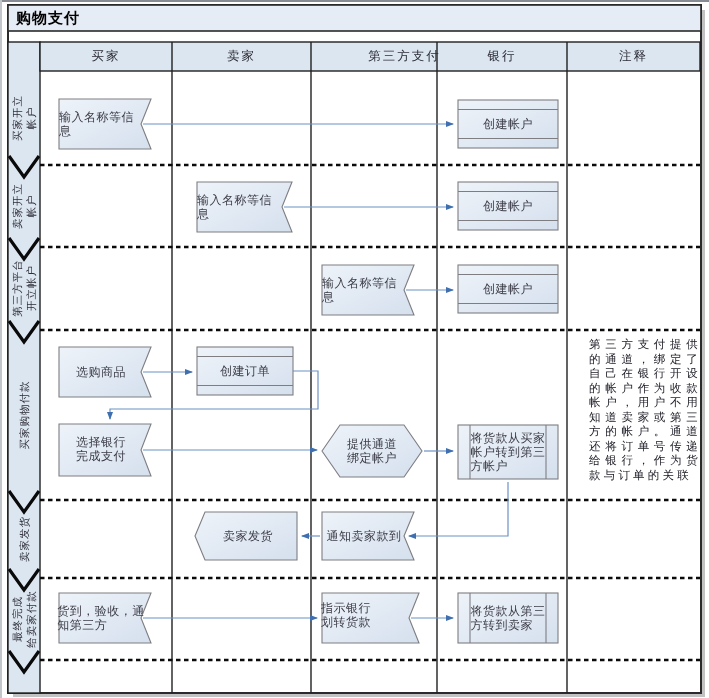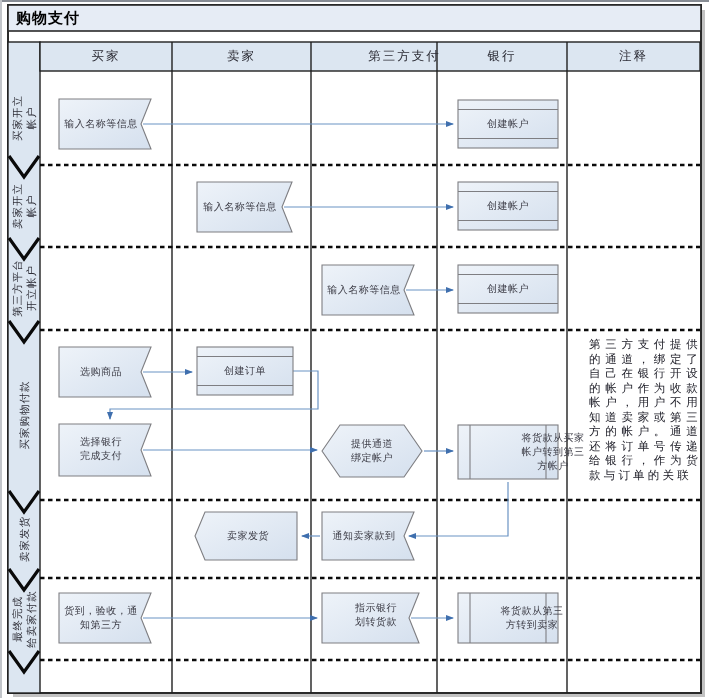--- a/index.html
+++ b/index.html
@@ -2,21 +2,21 @@
 <html><head>
 <meta charset="utf-8">
 <style>
   html,body{margin:0;padding:0;}
   body{
     width:709px;height:698px;position:relative;background:#ffffff;overflow:hidden;
     font-family:"DejaVu Sans","Liberation Sans",sans-serif;
   }
   .layer{position:absolute;left:0;top:0;}
   .txt{position:absolute;display:flex;align-items:center;justify-content:center;color:#3c3c46;}
-  .shape-label{font-size:10px;line-height:14px;white-space:pre-line;text-align:center;letter-spacing:0.5px;}
+  .shape-label{font-size:12px;line-height:14px;white-space:pre-line;text-align:left;letter-spacing:0.5px;}
   .col-header{font-size:12.5px;color:#2d2d36;letter-spacing:2px;font-weight:normal;}
   .phase{flex-direction:column;font-size:10.5px;color:#2d2d36;letter-spacing:1px;transform:rotate(-90deg);}
   .phase div{line-height:14px;text-align:center;white-space:nowrap;}
   .title-bar-text{font-size:15px;font-weight:bold;color:#000;justify-content:flex-start;letter-spacing:1px;}
   .note-text{position:absolute;display:block;font-size:11.5px;line-height:14.5px;letter-spacing:3.2px;
     text-align:justify;color:#20202a;margin-left:15px;}
   .edge-top{position:absolute;left:0;top:0;width:709px;height:2px;background:#878c94;}
   .edge-left{position:absolute;left:0;top:0;width:2px;height:698px;background:#c2c5ca;}
 </style>
 </head>
@@ -172,25 +172,25 @@
 <div class="txt shape-label" style="left:322px;top:265px;width:84px;height:50px;">输入名称等信息</div>
 <div class="txt shape-label" style="left:458px;top:100px;width:100px;height:48px;">创建帐户</div>
 <div class="txt shape-label" style="left:458px;top:182px;width:100px;height:48px;">创建帐户</div>
 <div class="txt shape-label" style="left:458px;top:265px;width:100px;height:48px;">创建帐户</div>
 <div class="txt shape-label" style="left:59px;top:347px;width:84px;height:50px;">选购商品</div>
 <div class="txt shape-label" style="left:197px;top:347px;width:96px;height:48px;">创建订单</div>
 <div class="txt shape-label" style="left:59px;top:424px;width:84px;height:52px;font-family:Liberation Mono, monospace;">选择银行
 完成支付</div>
 <div class="txt shape-label" style="left:330px;top:425px;width:84px;height:52px;">提供通道
 绑定帐户</div>
-<div class="txt shape-label" style="left:470px;top:425px;width:76px;height:54px;padding-left:45px;">将货款从买家
+<div class="txt shape-label" style="left:470px;top:425px;width:76px;height:54px;">将货款从买家
 帐户转到第三
 方帐户</div>
 <div class="txt shape-label" style="left:203px;top:512px;width:90px;height:48px;">卖家发货</div>
 <div class="txt shape-label" style="left:322px;top:512px;width:84px;height:48px;">通知卖家款到</div>
 <div class="txt shape-label" style="left:57px;top:593px;width:88px;height:50px;">货到，验收，通
 知第三方</div>
-<div class="txt shape-label" style="left:332px;top:593px;width:88px;height:43px;">指示银行
+<div class="txt shape-label" style="left:302px;top:593px;width:88px;height:43px;">指示银行
 划转货款</div>
-<div class="txt shape-label" style="left:470px;top:593px;width:76px;height:50px;padding-left:24px;">将货款从第三
+<div class="txt shape-label" style="left:470px;top:593px;width:76px;height:50px;">将货款从第三
 方转到卖家</div>
 
 <div class="note-text" style="left:574px;top:337px;width:112px;height:150px;">第三方支付提供的通道，绑定了自己在银行开设的帐户作为收款帐户，用户不用知道卖家或第三方的帐户。通道还将订单号传递给银行，作为货款与订单的关联</div>
 
 </body></html>

